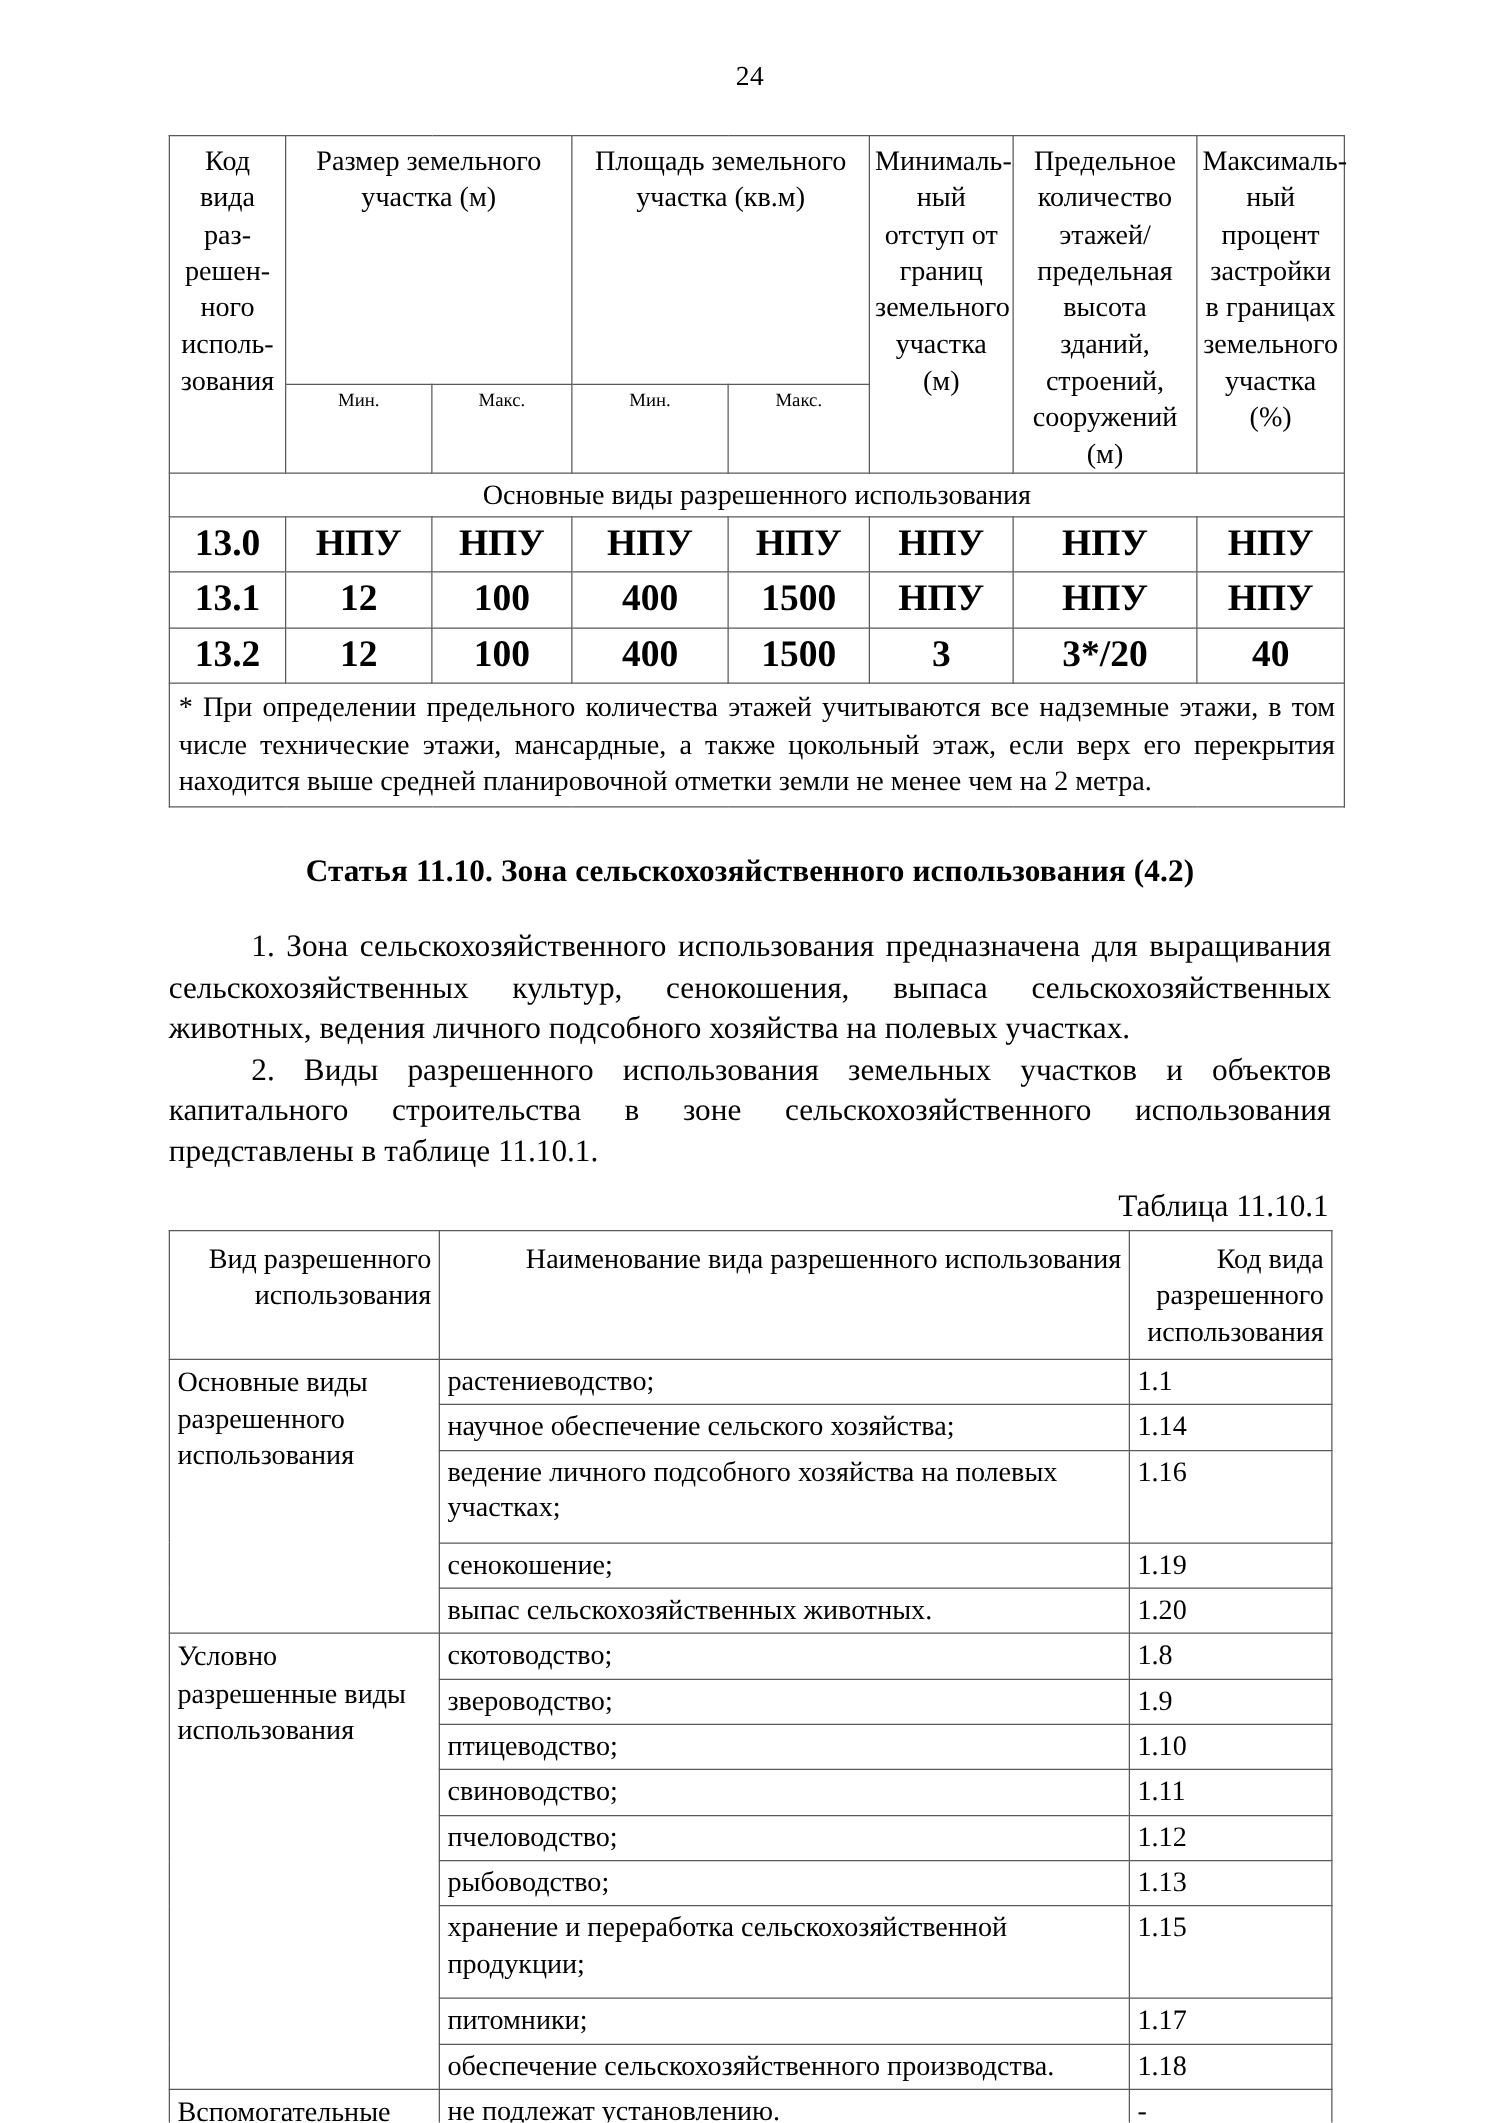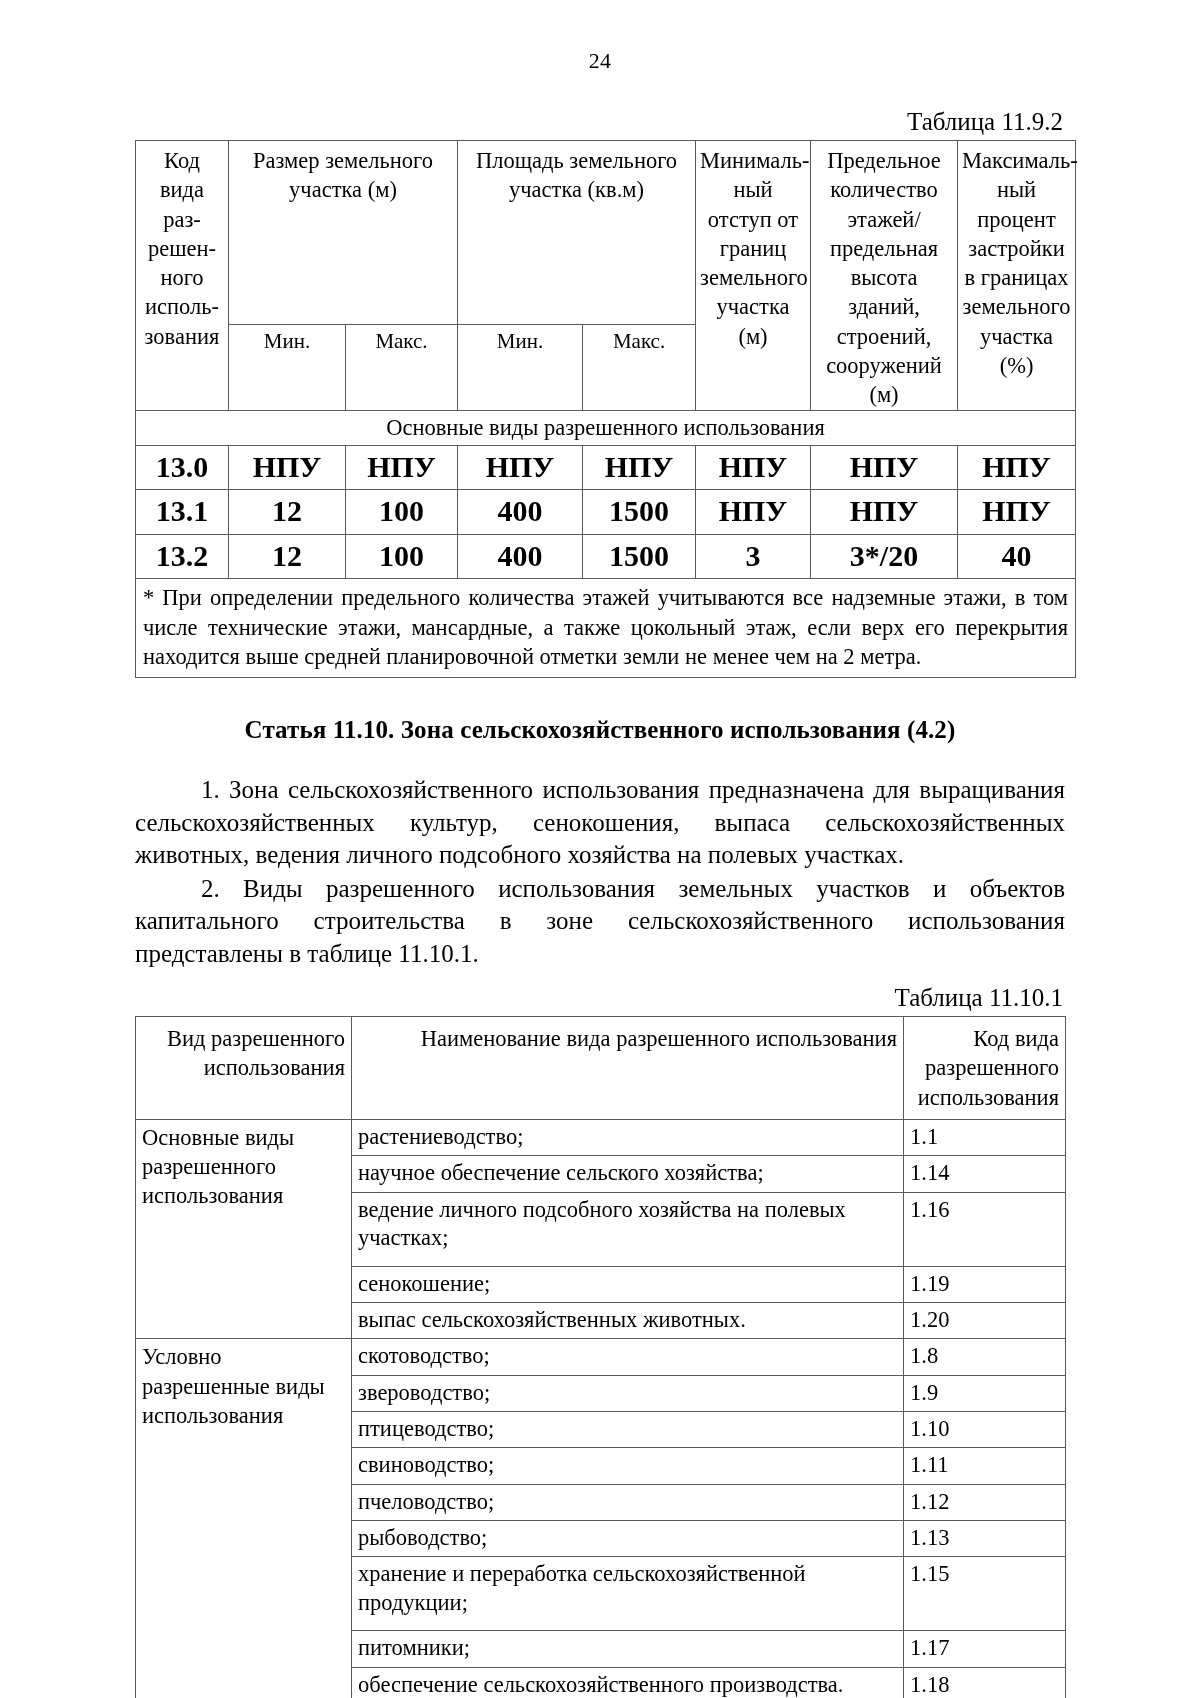--- a/index.html
+++ b/index.html
@@ -60,21 +60,21 @@
     text-align: center;
     vertical-align: top;
     margin-left: 16px;
   }
   .t1 .hdr {
     font-size: 22.5px;
     line-height: 1.30;
     padding-top: 5px;
   }
   .t1 .subhdr {
-    font-size: 21px;
+    font-size: 15px;
     padding-top: 4px;
     padding-bottom: 0;
   }
   .t1 .band {
     text-align: center;
     font-size: 22.5px;
     padding: 3px 4px;
   }
   .t1 .data td {
     font-size: 30px;
@@ -152,21 +152,20 @@
 </style>
 </head>
 <body>
 
 <div class="page">
 
   <div class="page-number">24</div>
 
   <div class="content">
 
-    <div class="table-caption">Таблица 11.9.2</div>
 
     <table class="t1">
       <colgroup>
         <col class="c-code">
           <col class="c-min1">
           <col class="c-max1">
           <col class="c-min2">
         <col class="c-max2">
           <col class="c-ots">
           <col class="c-et">

